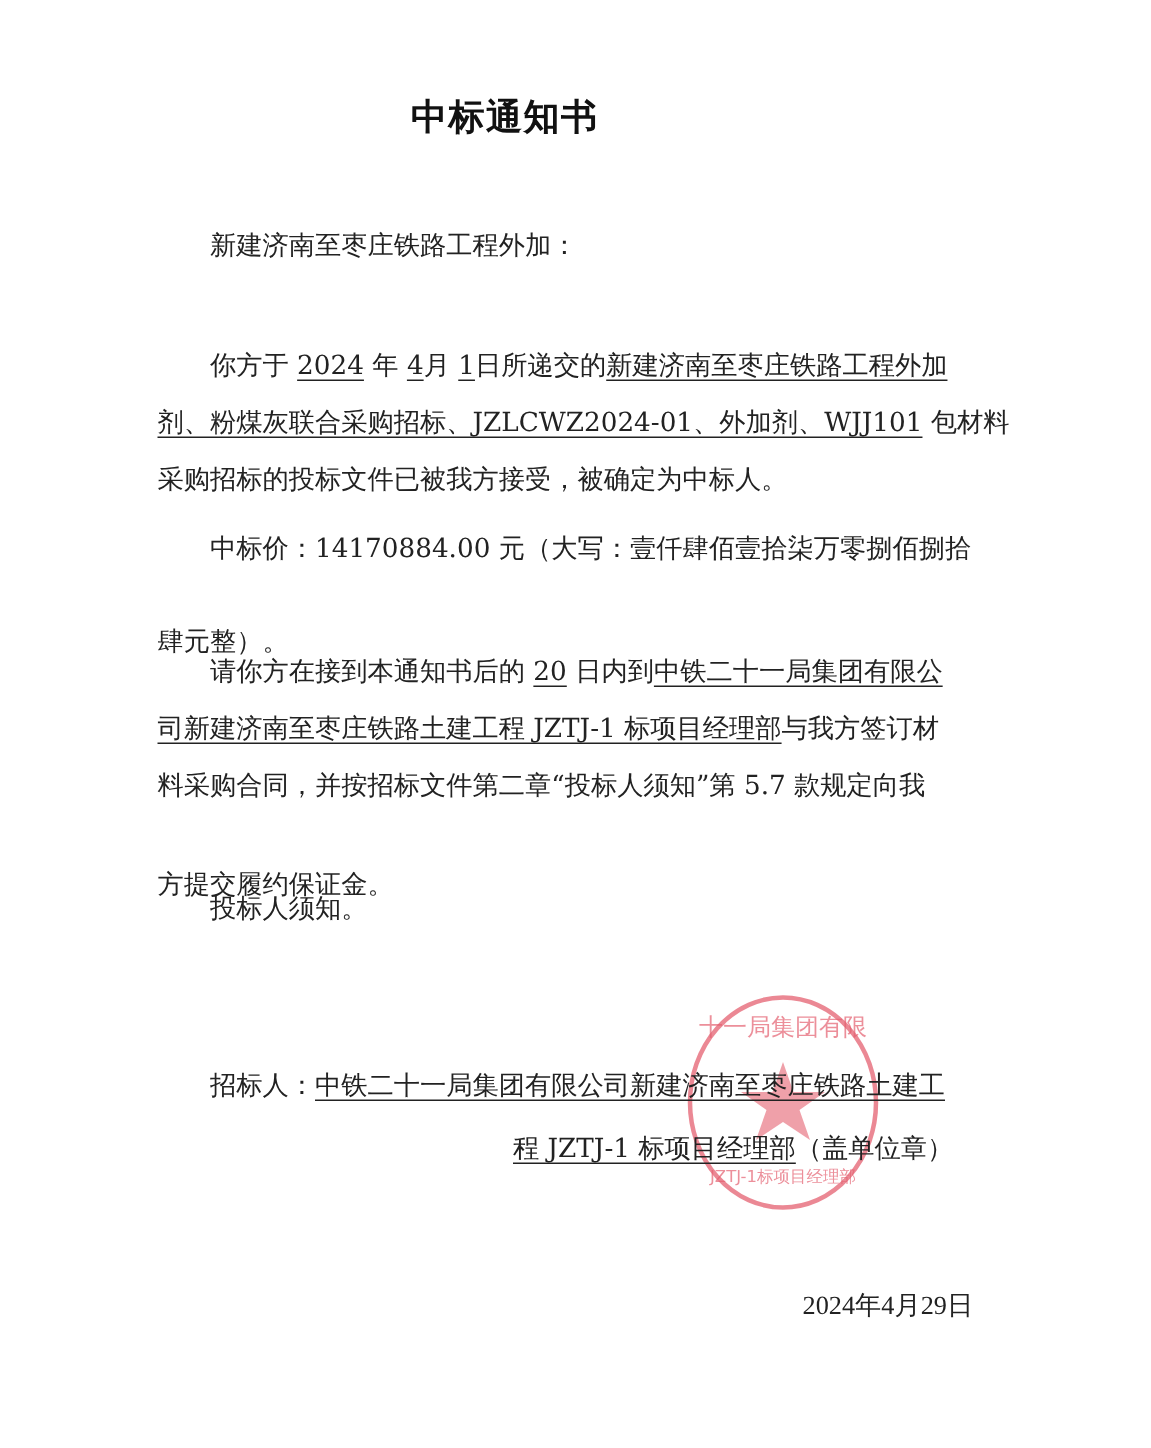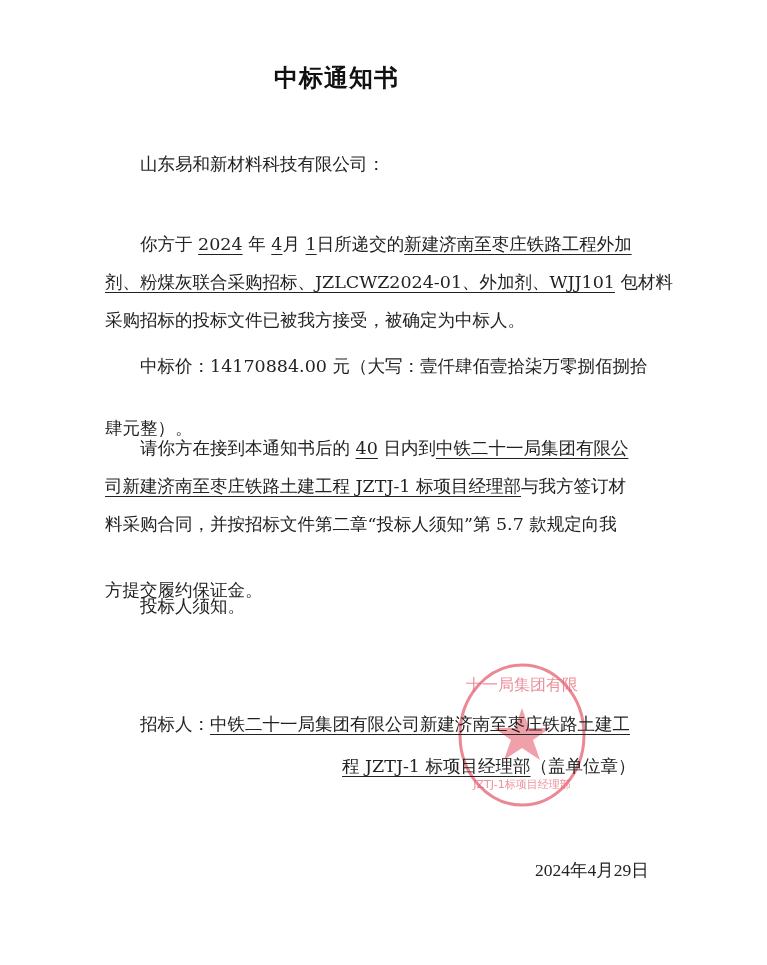--- a/index.html
+++ b/index.html
@@ -12,41 +12,41 @@
   .u { text-decoration: underline; text-underline-offset: 4px; }
   .seal { position: absolute; left: 456px; top: 660px; width: 132px; height: 150px; }
   .date { position: absolute; top: 826px; left: 535px; font-size: 17.5px;
           font-family: "Liberation Serif", serif; margin-top: 32px; }
 </style>
 </head>
 <body>
 
 <div class="title">中标通知书</div>
 
-<div class="line" style="top:152px; left:140px;">山东易和新材料科技有限公司：</div>
+<div class="line" style="top:152px; left:140px;">新建济南至枣庄铁路工程外加：</div>
 
 <div class="line" style="top:232px; left:140px;">
   <span>你方于</span>
   <span class="u">2024</span>
   <span>年</span>
   <span class="u">4</span><span>月</span>
   <span class="u">1</span><span>日所递交的</span><span class="u">新建济南至枣庄铁路工程外加</span>
 </div>
 <div class="line" style="top:270px;">
   <span class="u">剂、粉煤灰联合采购招标、JZLCWZ2024-01、外加剂、WJJ101</span>
   <span>包材料</span>
 </div>
 <div class="line" style="top:308px;">采购招标的投标文件已被我方接受，被确定为中标人。</div>
 
 <div class="line" style="top:354px; left:140px;">中标价：14170884.00 元（大写：壹仟肆佰壹拾柒万零捌佰捌拾</div>
 <div class="line" style="top:416px;">肆元整）。</div>
 
 <div class="line" style="top:436px; left:140px;">
   <span>请你方在接到本通知书后的</span>
-  <span class="u">40</span>
+  <span class="u">20</span>
   <span>日内到</span><span class="u">中铁二十一局集团有限公</span>
 </div>
 <div class="line" style="top:474px;">
   <span class="u">司新建济南至枣庄铁路土建工程 JZTJ-1 标项目经理部</span><span>与我方签订材</span>
 </div>
 <div class="line" style="top:512px;">料采购合同，并按招标文件第二章“投标人须知”第 5.7 款规定向我</div>
 <div class="line" style="top:550px;margin-top:28px;">方提交履约保证金。</div>
 
 <div class="line" style="top:594px; left:140px;">投标人须知。</div>
 

